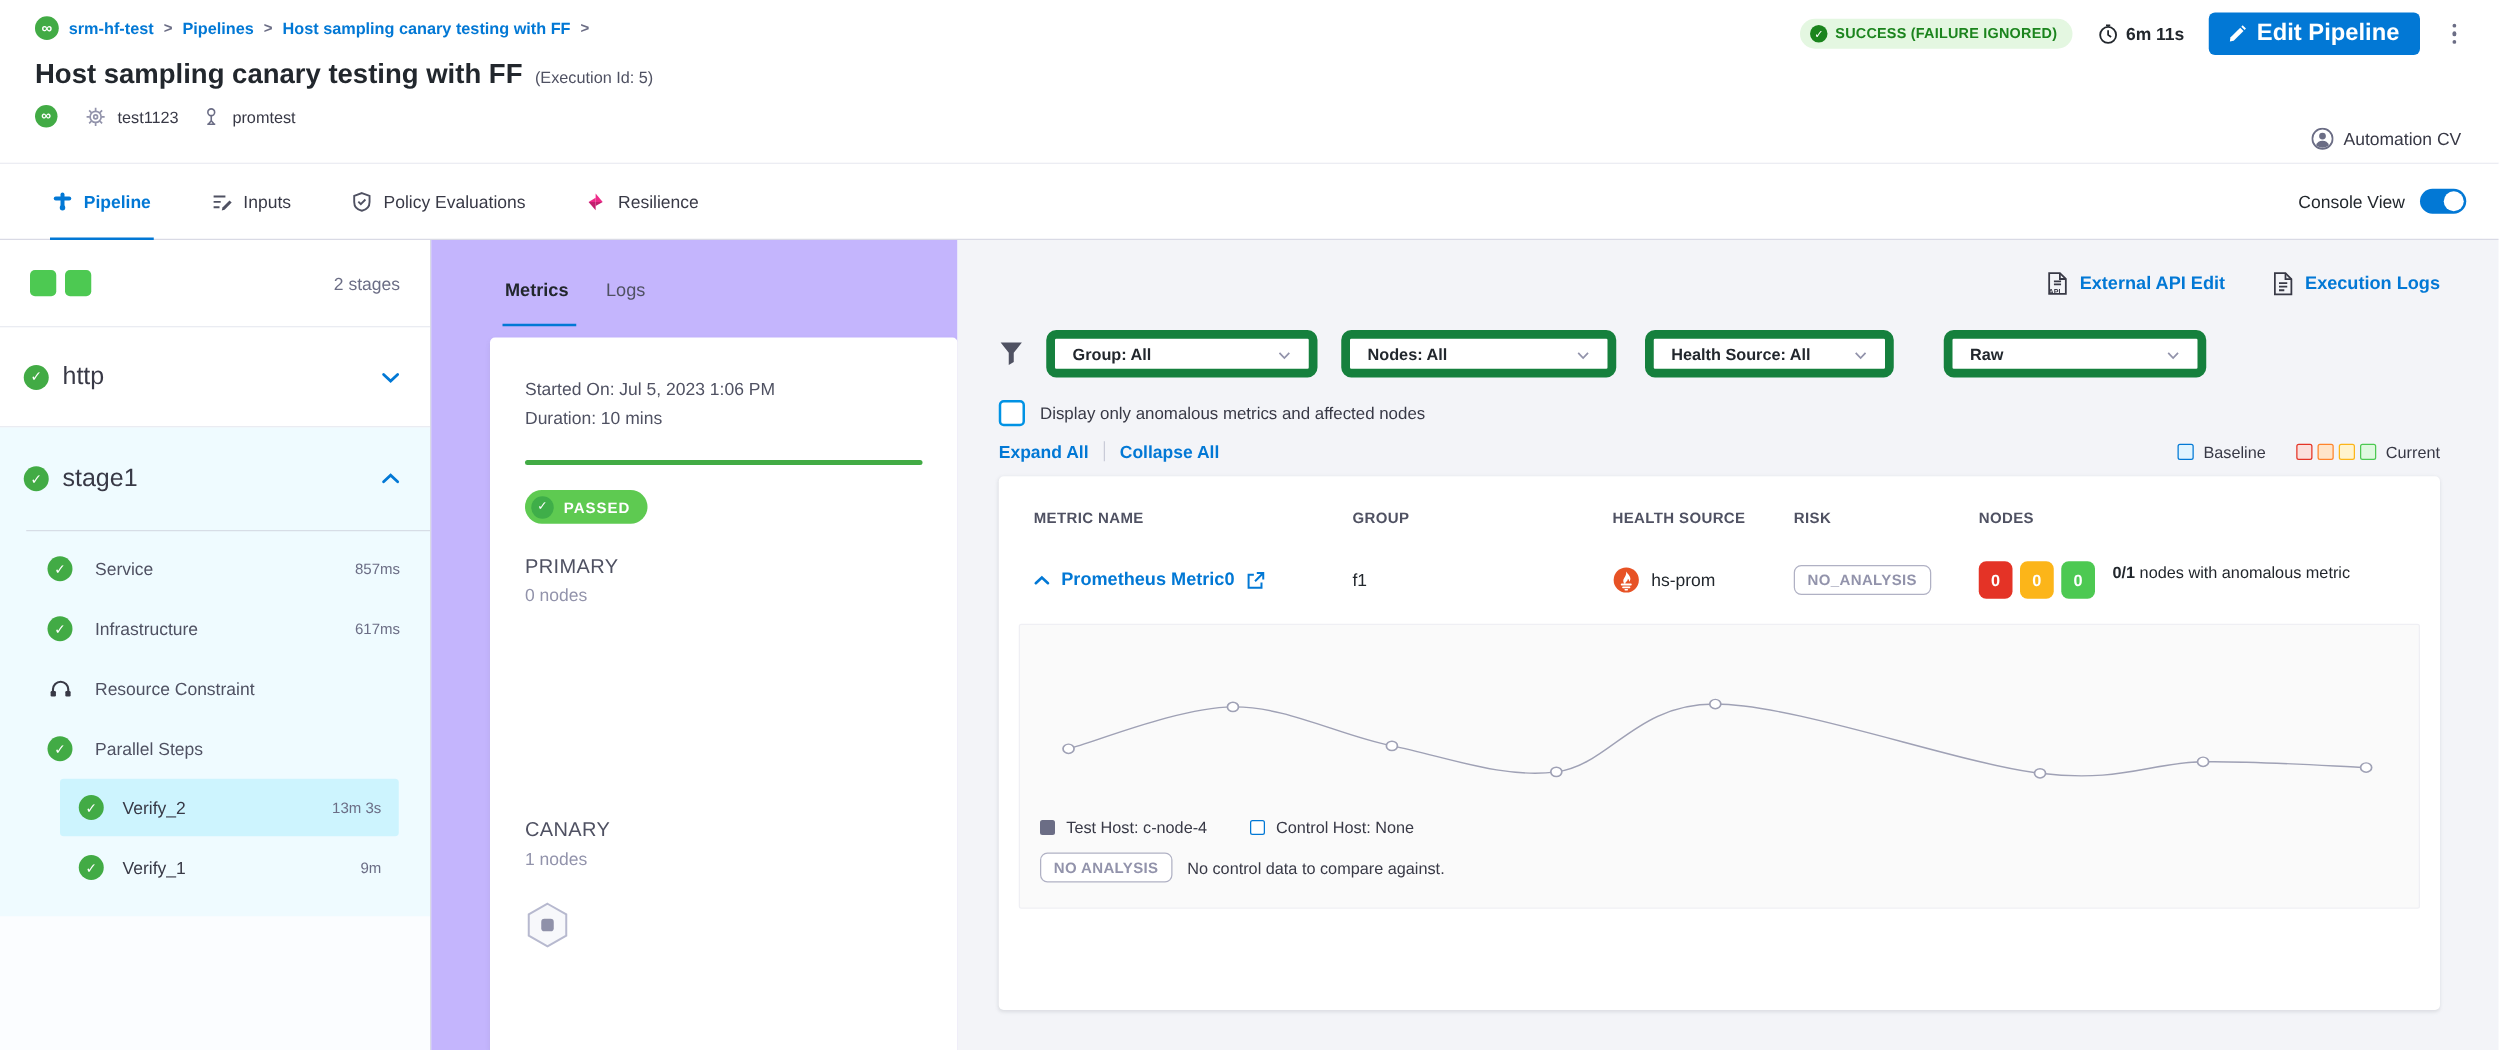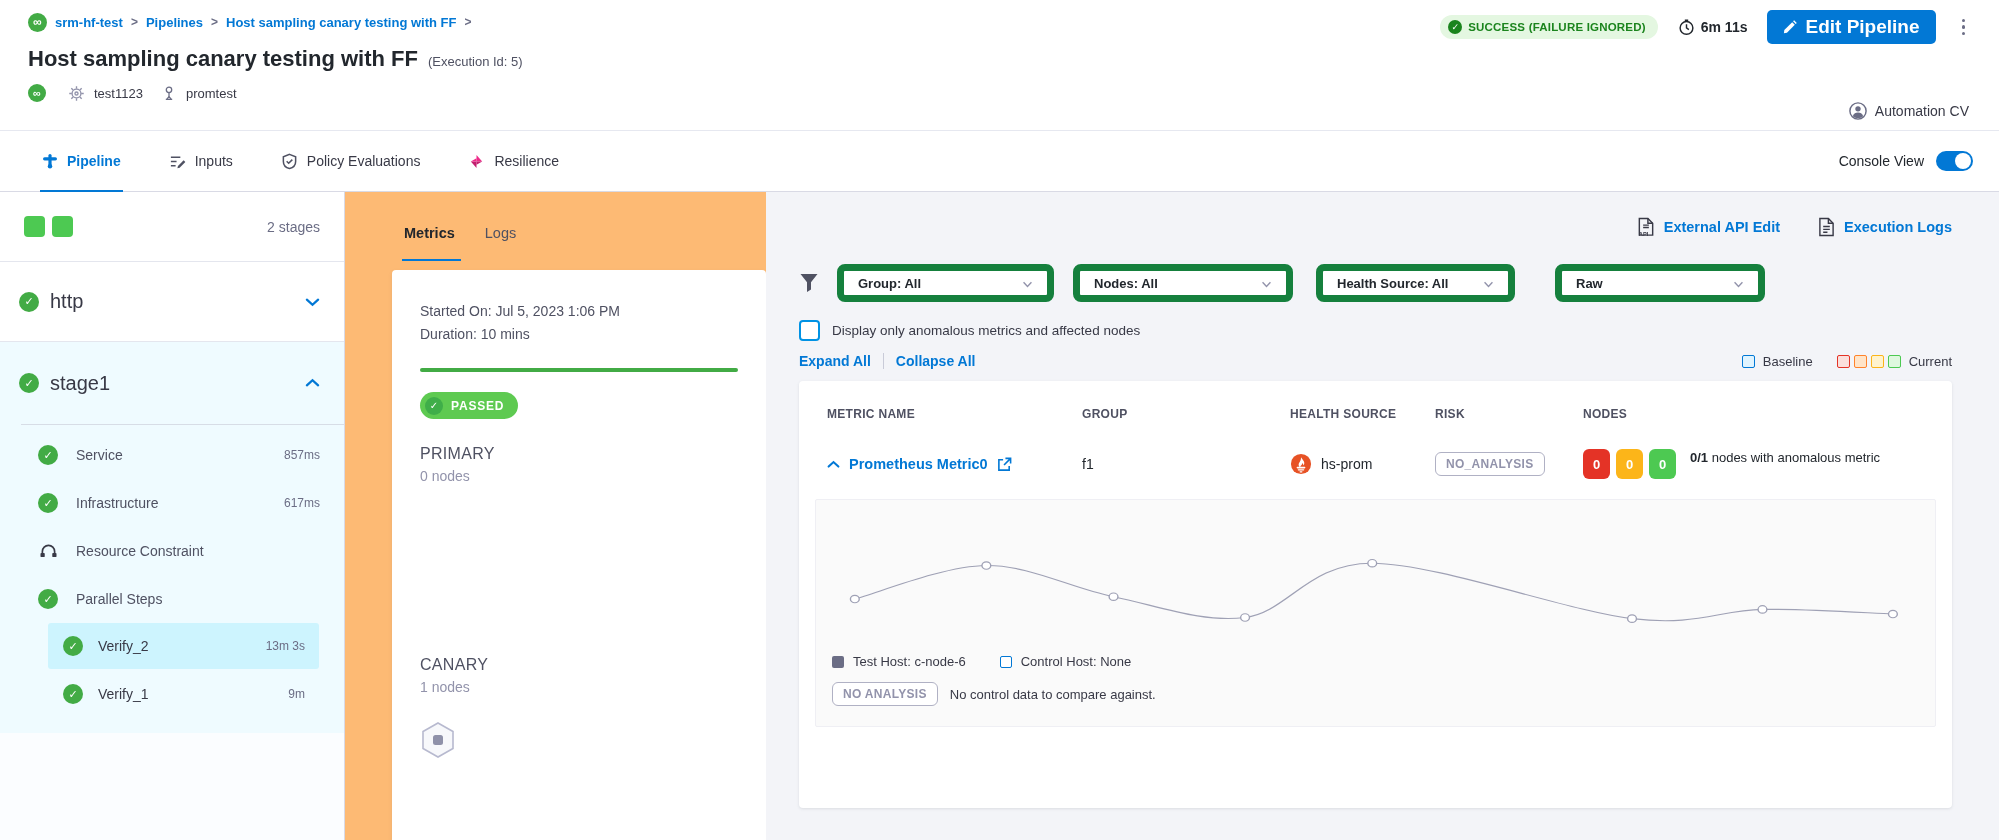--- a/index.html
+++ b/index.html
@@ -67,21 +67,21 @@
   .step-dur { margin-left:auto; color:#6b6d85; font-size:12px; }
   .verify-row { height:46px; margin:0 25px 2px 48px; padding:0 14px 0 15px; display:flex;
     align-items:center; border-radius:3px; cursor:pointer; }
   .verify-row.selected { background:#cdf4fe; }
   .verify-name { margin-left:15px; color:#383946; font-size:14px; }
   .check-c { width:20px; height:20px; min-width:20px; border-radius:50%; background:#42ab45; color:#fff;
     display:flex; align-items:center; justify-content:center; font-size:11px; font-weight:bold; }
   .chev { display:inline-flex; margin-left:auto; }
 
   
-  .execcol { width:421px; flex:0 0 auto; background:#fdba74; display:flex; flex-direction:column; padding-left:47px; }
+  .execcol { width:421px; flex:0 0 auto; background:#c4b5fd; display:flex; flex-direction:column; padding-left:47px; }
   .exec-tabs { height:78px; display:flex; align-items:center; gap:30px; padding:10px 0 0 12px; }
   .e-tab { font-size:14.5px; color:#4f5162; cursor:pointer; position:relative; padding-bottom:6px; }
   .e-tab.active { color:#22272d; font-weight:bold; }
   .e-tab.active::after { content:""; position:absolute; left:-2px; right:-6px; bottom:-14px; height:2.5px; background:#0278d5; }
   .exec-card { background:#fff; flex:1; border-radius:4px 4px 0 0; box-shadow:0 2px 4px rgba(96,97,112,.12);
     padding:30px 28px; }
   .exec-line { font-size:14px; color:#4f5162; line-height:23px; }
   .g-bar { margin-top:22px; height:4px; background:#42ab45; border-radius:2px; width:100%; }
   .passed-pill { margin-top:20px; display:inline-flex; align-items:center; gap:8px; background:#5eca51;
     border-radius:14px; height:27px; padding:0 14px 0 5px; }
@@ -513,21 +513,21 @@
               <circle cx="286.97200000000004" cy="95.39999999999999" r="4.5" fill="#fff" stroke="#9fa1b5" stroke-width="1.4"></circle>
               <circle cx="421.04" cy="120.60000000000001" r="4.5" fill="#fff" stroke="#9fa1b5" stroke-width="1.4"></circle>
               <circle cx="550.676" cy="54.79999999999999" r="4.5" fill="#fff" stroke="#9fa1b5" stroke-width="1.4"></circle>
               <circle cx="815.4879999999999" cy="122" r="4.5" fill="#fff" stroke="#9fa1b5" stroke-width="1.4"></circle>
               <circle cx="948.448" cy="110.8" r="4.5" fill="#fff" stroke="#9fa1b5" stroke-width="1.4"></circle>
               <circle cx="1081.408" cy="116.4" r="4.5" fill="#fff" stroke="#9fa1b5" stroke-width="1.4"></circle>
             </svg>
           <div class="chart-legend">
             <span class="cl-item">
               <span class="cl-sq-test"></span>
-              <span>Test Host: c-node-6</span>
+              <span>Test Host: c-node-4</span>
             </span>
             <span class="cl-item">
               <span class="cl-sq-ctrl"></span>
               <span>Control Host: None</span>
             </span>
           </div>
           <div class="analysis-row">
             <span class="na-badge">NO ANALYSIS</span>
             <span>No control data to compare against.</span>
           </div>

